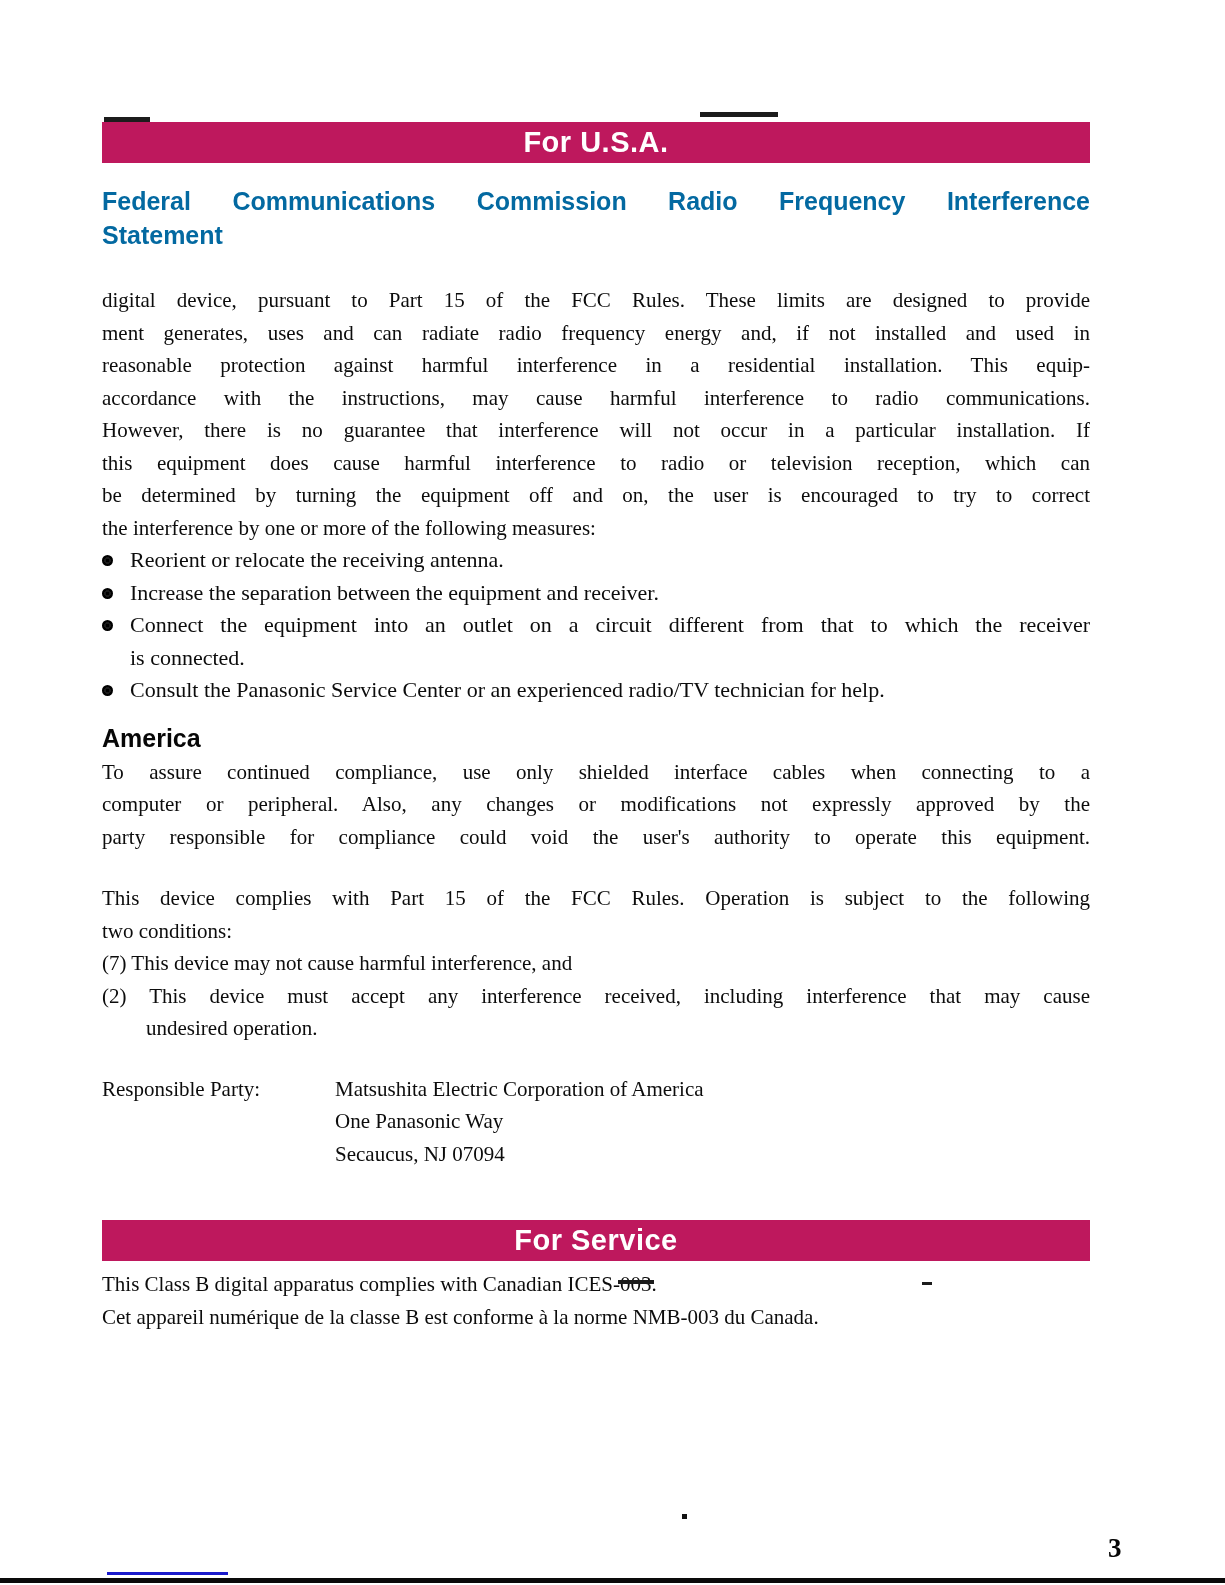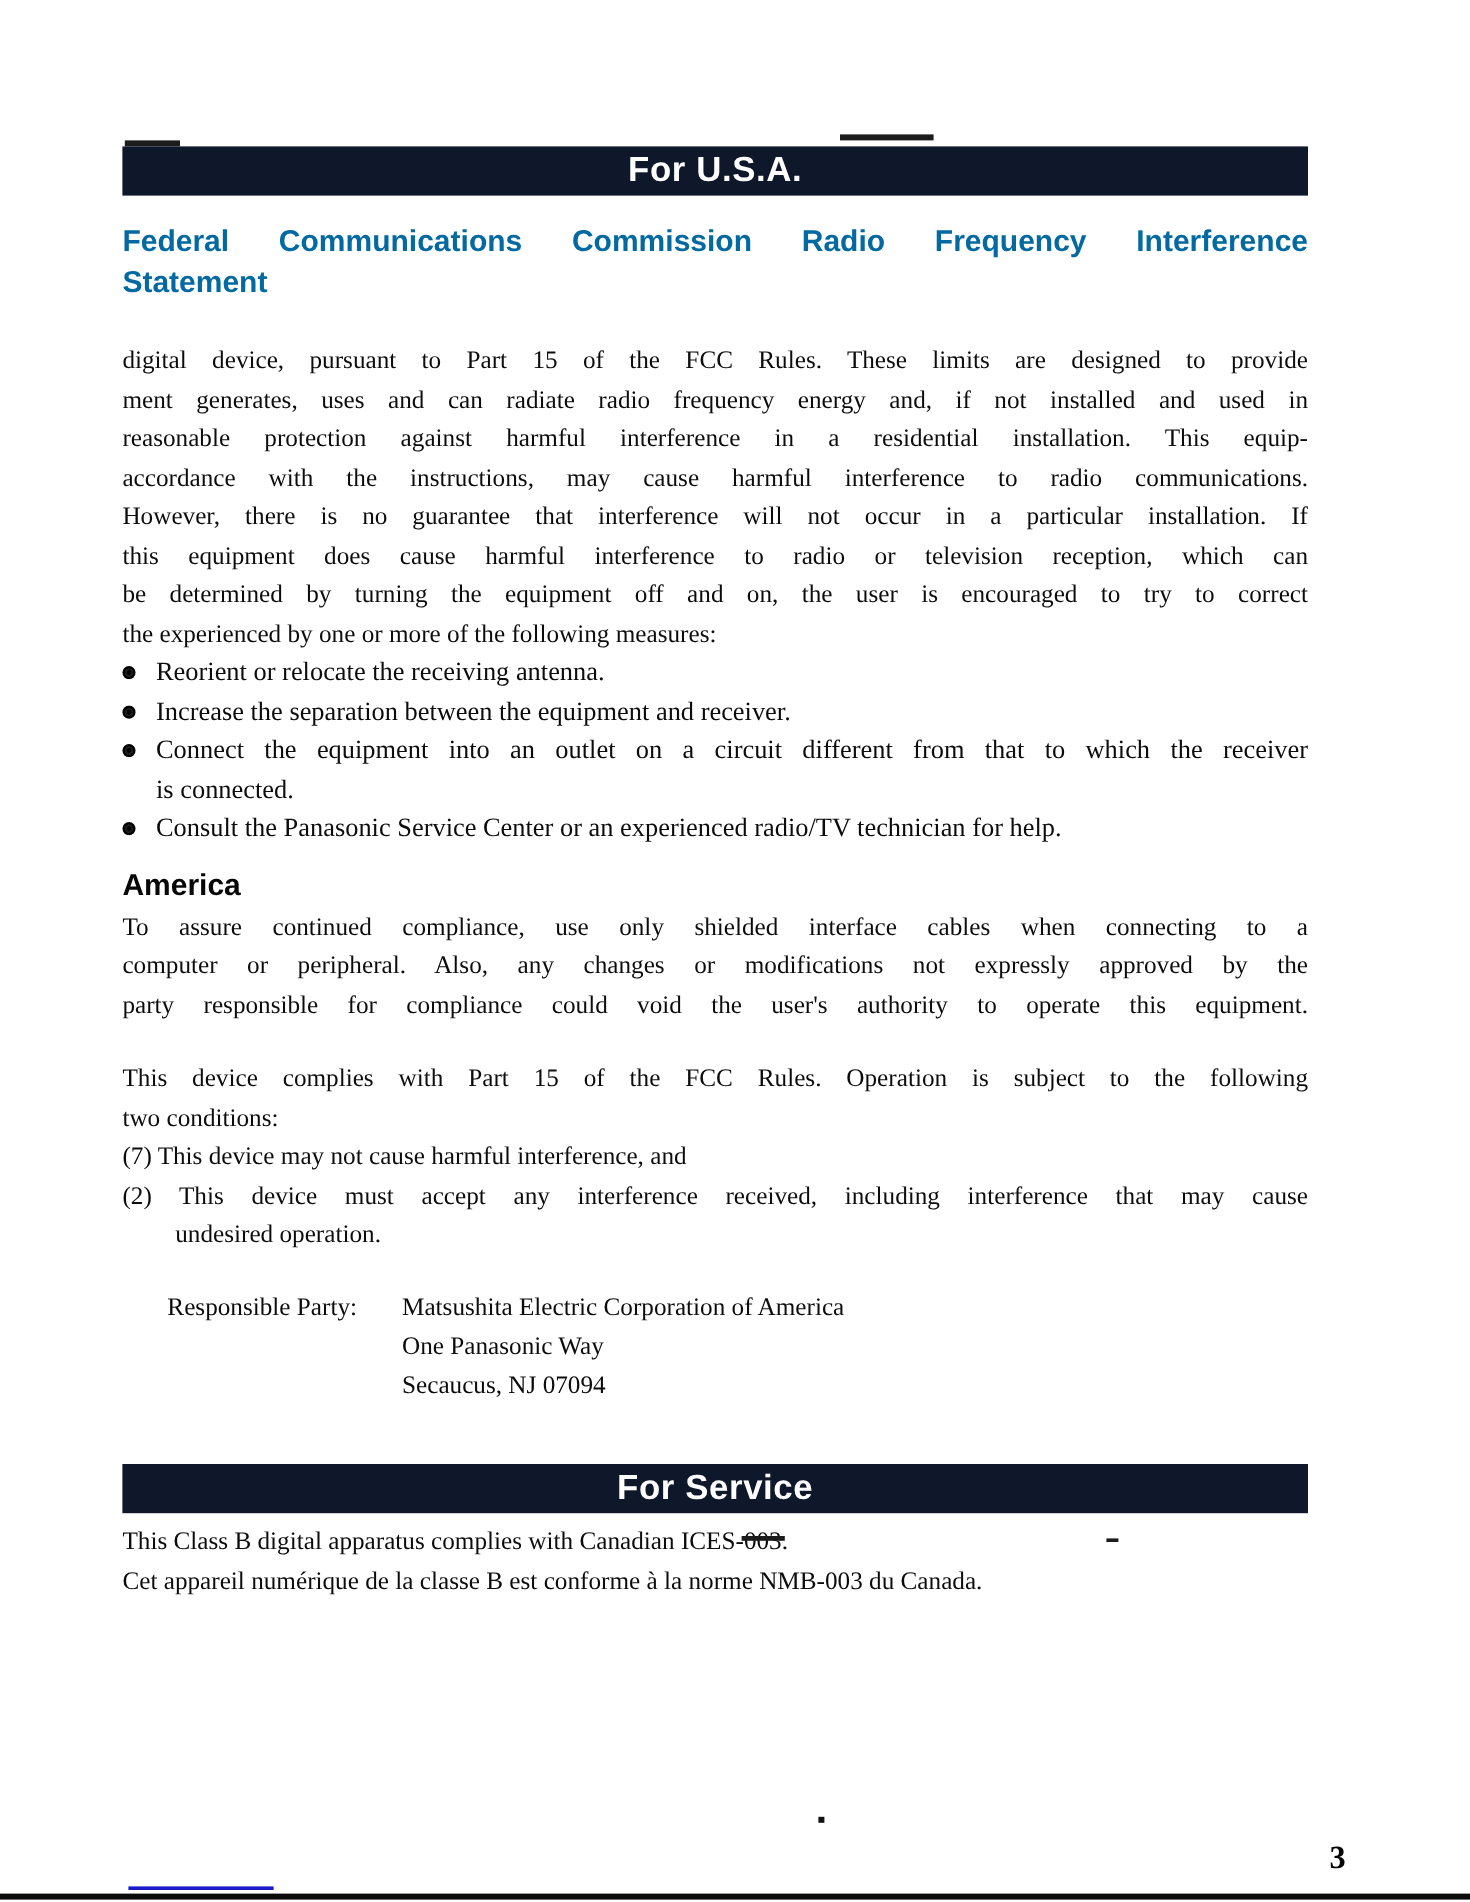--- a/index.html
+++ b/index.html
@@ -12,21 +12,21 @@
     overflow:hidden;
   }
   .content{
     position:absolute;
     left:102px;top:0;
     width:988px;
   }
   
   .banner{
     height:41px;
-    background:#0f172a;
+    background:#be185d;
     color:#ffffff;
     font-family:"Liberation Sans", sans-serif;
     font-weight:bold;
     font-size:29px;
     letter-spacing:0.5px;
     display:flex;align-items:center;justify-content:center;
   }
   .banner-usa{margin-top:122px;}
   .banner-canada{margin-top:50px;}
   
@@ -70,21 +70,21 @@
     background:radial-gradient(circle at 50% 50%, #000 0 2px, #1a1a1a 2px 3.5px, #000 3.5px);
     background-color:#000;
   }
   .bullet .btext{flex:1 1 auto;}
   
   .rp{
     margin-top:28px;
     display:flex;
     font-size:21px;line-height:32.5px;
   }
-  .rp .rp-label{flex:0 0 233px;text-align:center;}
+  .rp .rp-label{flex:0 0 233px;}
   .rp .rp-lines{flex:1 1 auto;}
   
   .dot-artifact{
     position:absolute;left:682px;top:1514px;
     width:5px;height:5px;background:#111;
   }
   .page-number{
     position:absolute;left:1108px;top:1533px;
     font-family:"Liberation Serif", serif;
     font-weight:bold;font-size:27px;color:#050505;
@@ -125,21 +125,21 @@
     </div>
 
     <div class="para p-intro">
       <div class="line jline">digital device, pursuant to Part 15 of the FCC Rules. These limits are designed to provide</div>
       <div class="line jline">ment generates, uses and can radiate radio frequency energy and, if not installed and used in</div>
       <div class="line jline">reasonable protection against harmful interference in a residential installation. This equip-</div>
       <div class="line jline">accordance with the instructions, may cause harmful interference to radio communications.</div>
       <div class="line jline">However, there is no guarantee that interference will not occur in a particular installation. If</div>
       <div class="line jline">this equipment does cause harmful interference to radio or television reception, which can</div>
       <div class="line jline">be determined by turning the equipment off and on, the user is encouraged to try to correct</div>
-      <div class="line">the experienced by one or more of the following measures:</div>
+      <div class="line">the interference by one or more of the following measures:</div>
     </div>
 
     <div class="bullets">
       <div class="bullet">
         <span class="marker">
             <i></i>
           </span>
         <div class="btext">
           <div class="line">Reorient or relocate the receiving antenna.</div>
 

